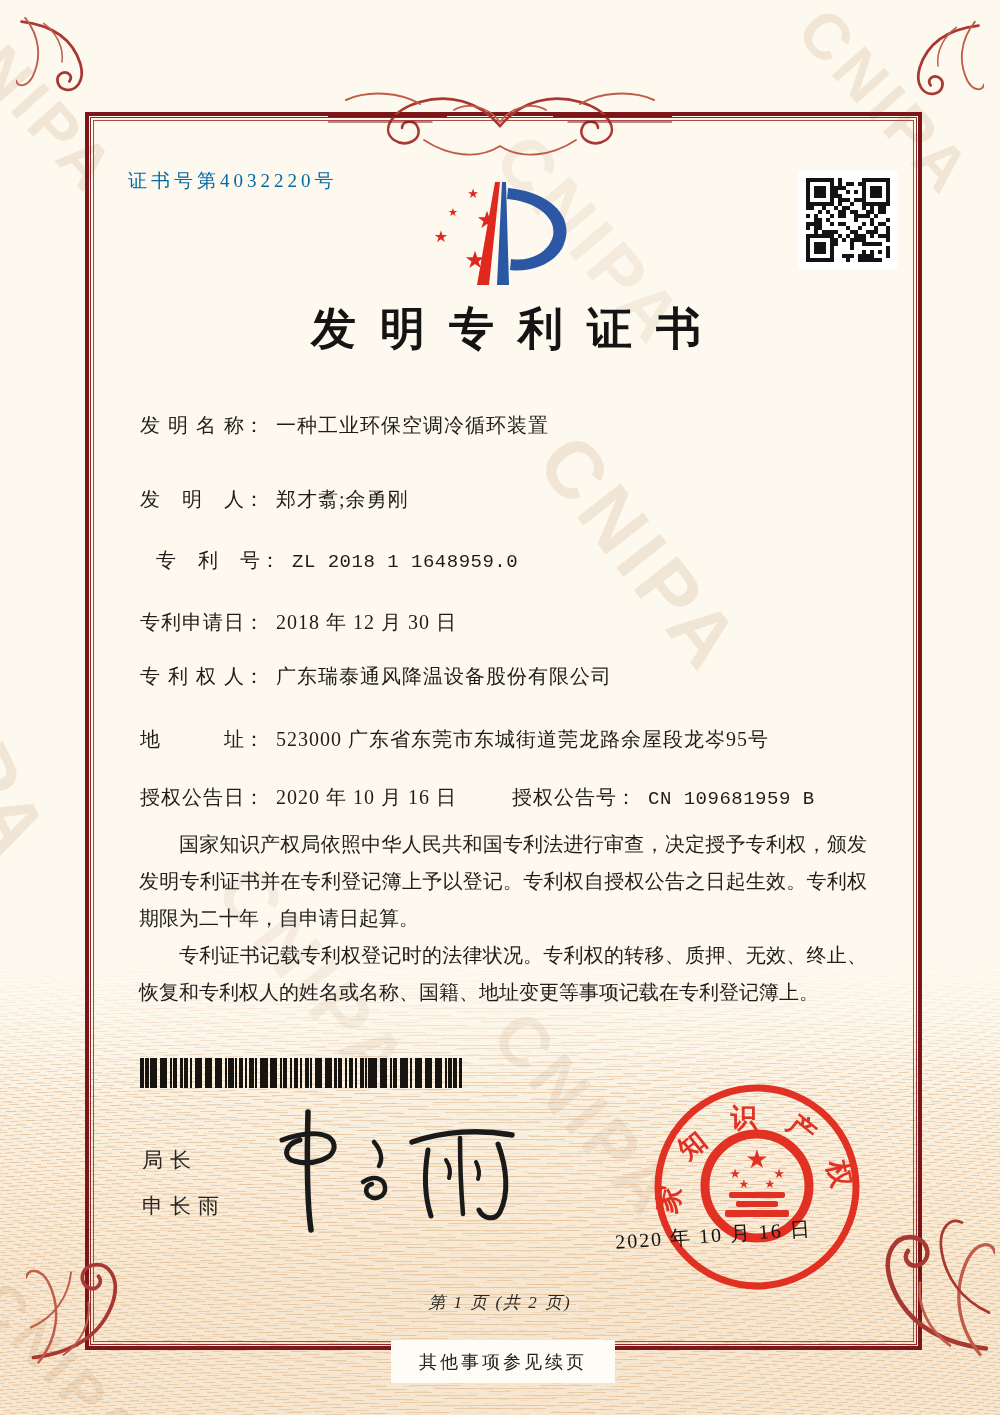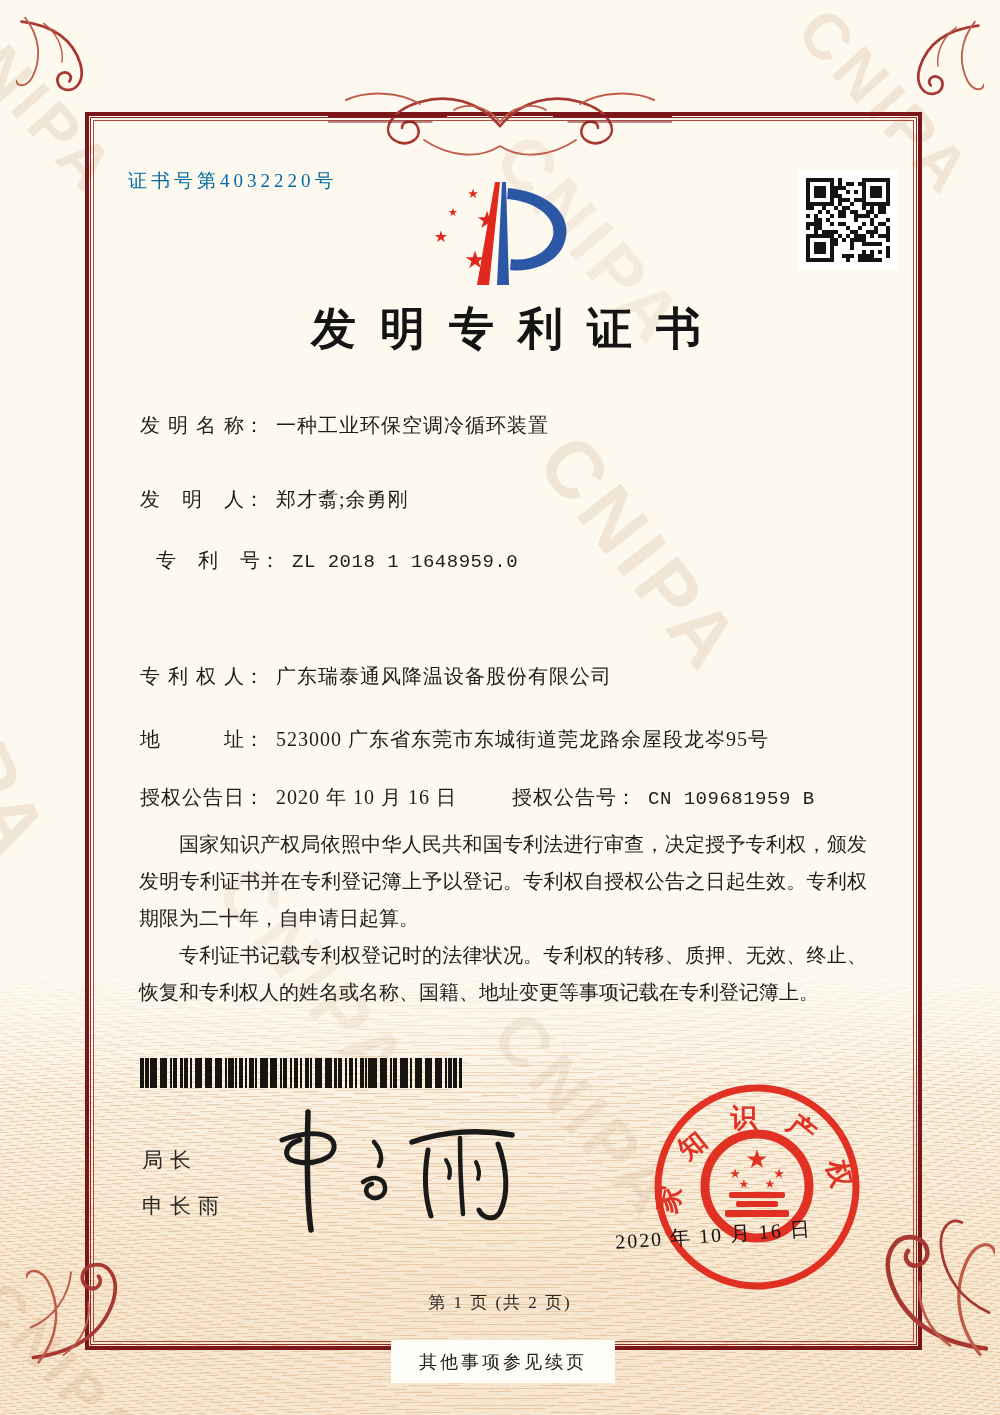--- a/index.html
+++ b/index.html
@@ -75,21 +75,21 @@
   .director-name{position:absolute;left:142px;top:1192px;z-index:3;font-size:21px;letter-spacing:7px;color:#2a2622;font-family:Liberation Mono, monospace;}
   .signature{position:absolute;left:262px;top:1102px;width:275px;height:140px;z-index:4;}
 
   
   .seal{position:absolute;left:650px;top:1080px;width:214px;height:214px;z-index:4;opacity:0.93;}
   .seal-date{position:absolute;left:615px;top:1222px;z-index:5;font-size:20px;letter-spacing:2px;color:#141210;
       transform:rotate(-4deg);white-space:nowrap;}
 
   
   .page-no{position:absolute;left:0;right:0;top:1291px;z-index:3;text-align:center;font-size:17px;
-      letter-spacing:2px;color:#2b2824;}
+      letter-spacing:2px;color:#2b2824;font-style:italic;}
   .cont-box{position:absolute;left:391px;top:1340px;width:224px;height:43px;z-index:6;background:#fefcf6;
       display:flex;align-items:center;justify-content:center;}
   .cont-note{font-size:18px;letter-spacing:3px;color:#23201c;}
 </style>
 </head>
 <body>
 
 <div class="page">
 
   <div class="waves"></div>
@@ -404,20 +404,23 @@
 
   <div class="row r1">
     <span class="flabel">发明名称</span><span class="fcolon">：</span><span class="fvalue">一种工业环保空调冷循环装置</span>
   </div>
   <div class="row r2">
     <span class="flabel">发明人</span><span class="fcolon">：</span><span class="fvalue">郑才翥;余勇刚</span>
   </div>
   <div class="row r3">
     <span class="flabel">专利号</span><span class="fcolon">：</span><span class="fvalue mono">ZL 2018 1 1648959.0</span>
   </div>
+  <div class="row r4">
+    <span class="flabel">专利申请日</span><span class="fcolon">：</span><span class="fvalue">2018 年 12 月 30 日</span>
+  </div>
   <div class="row r5">
     <span class="flabel">专利权人</span><span class="fcolon">：</span><span class="fvalue">广东瑞泰通风降温设备股份有限公司</span>
   </div>
   <div class="row r6">
     <span class="flabel">地址</span><span class="fcolon">：</span><span class="fvalue">523000 广东省东莞市东城街道莞龙路余屋段龙岑95号</span>
   </div>
   <div class="row r7">
     <span class="flabel">授权公告日</span><span class="fcolon">：</span><span class="fvalue">2020 年 10 月 16 日</span>
     <span class="row-inner2">
       <span class="flabel">授权公告号</span><span class="fcolon">：</span><span class="fvalue mono">CN 109681959 B</span>

